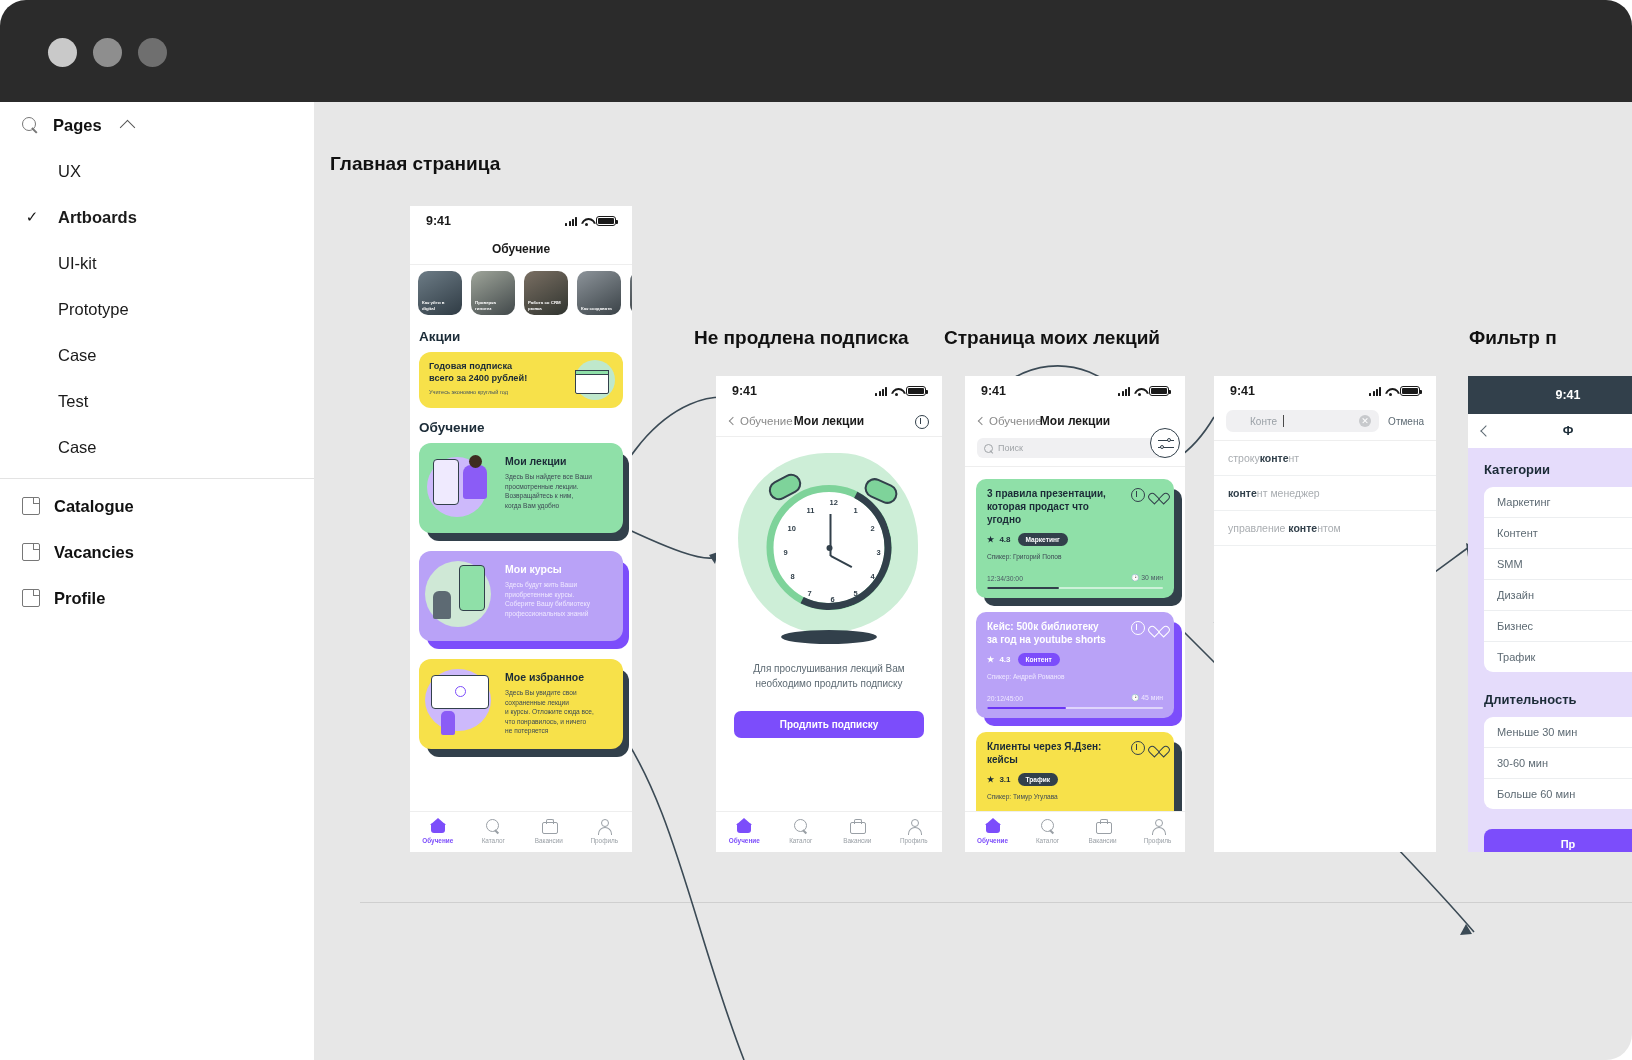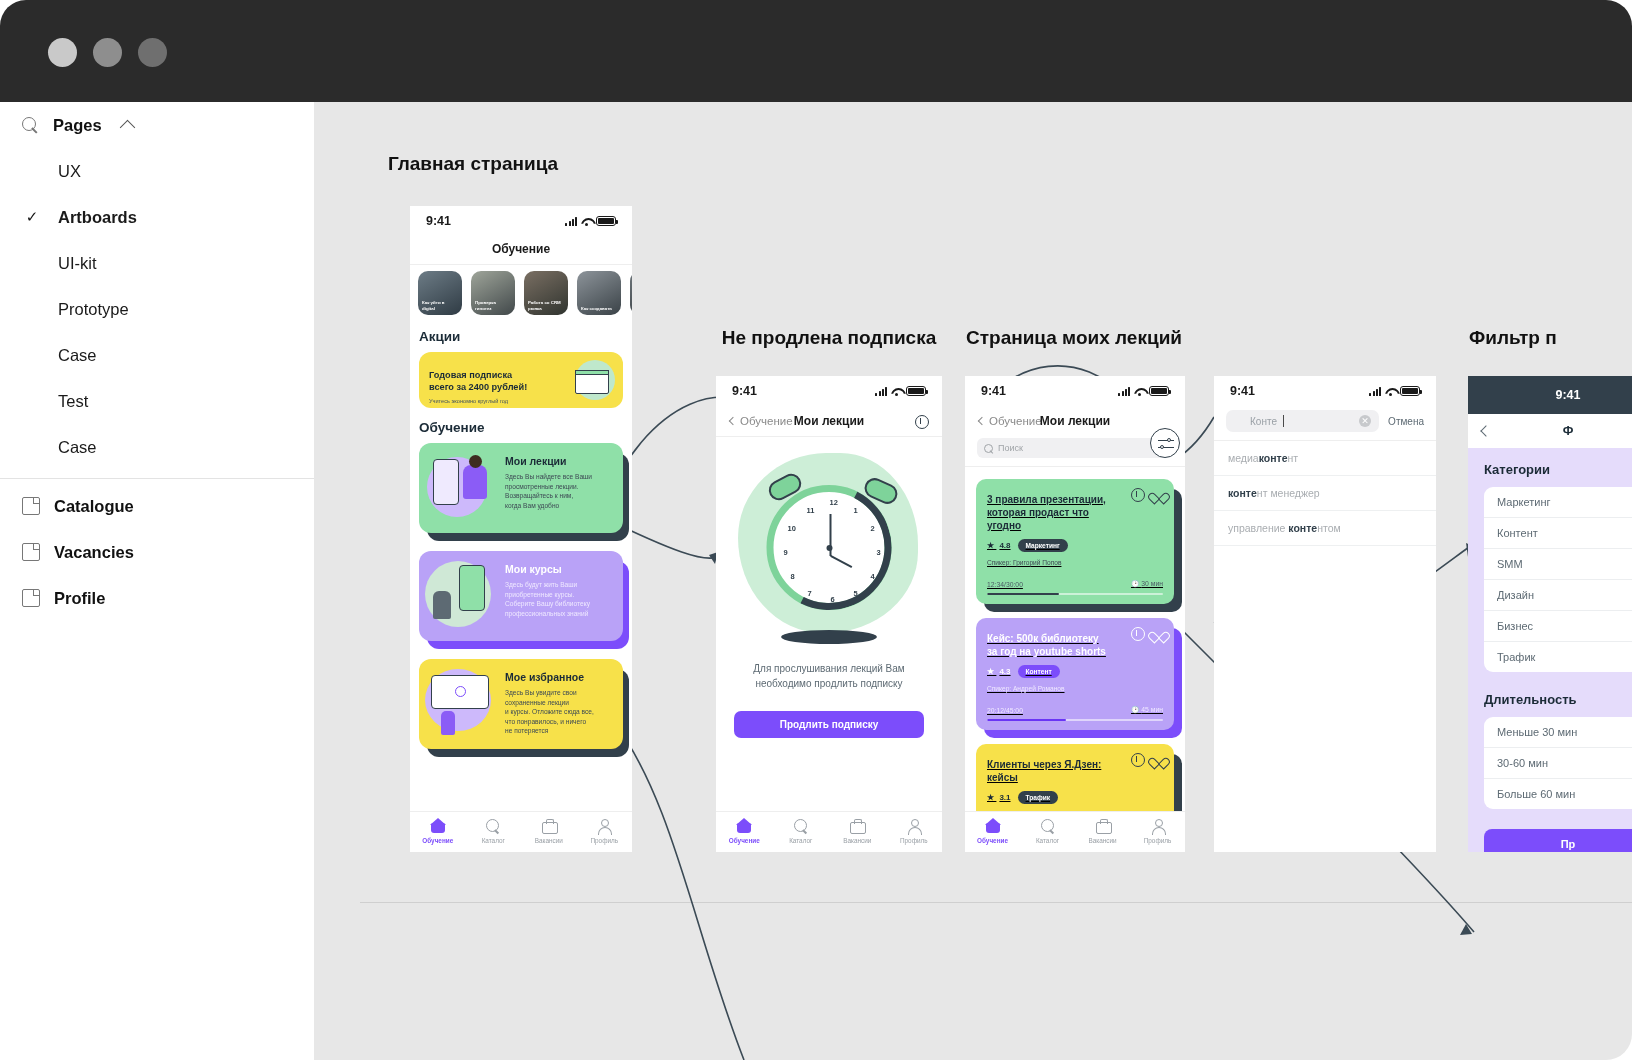--- a/index.html
+++ b/index.html
@@ -71,21 +71,21 @@
   .canvas {
     position: absolute; left: 314px; top: 102px; width: 1318px; height: 958px;
     background: #e7e7e7;
     overflow: hidden;
   }
   .hrule { position: absolute; left: 46px; top: 800px; width: 1280px; height: 1px; background: #cfcfcf; }
 
   
   .board-title {
     position: absolute; font-size: 19px; font-weight: 700; color: #111;
-    text-align: center; line-height: 1.28; white-space: pre-line;
+    text-align: left; line-height: 1.28; white-space: pre-line;
   }
 
   
   .phone {
     position: absolute; background: #fff; overflow: hidden;
     font-family: "Liberation Sans", sans-serif;
   }
   .status {
     display: flex; align-items: center; justify-content: space-between;
     padding: 0 16px; height: 30px;
@@ -115,21 +115,21 @@
   .navbar .dl { margin-left:auto; }
 
   .seg-title { text-align:center; font-size:12px; font-weight:700; color:#1a1a1a; padding:6px 0 8px; }
 
   .thumbrow { display:flex; gap:9px; padding: 6px 0 2px 8px; }
   .thumb { width: 44px; height: 44px; border-radius: 10px; flex: none; position: relative; overflow:hidden; }
   .thumb .cap { position:absolute; left:4px; bottom:4px; right:4px; font-size:4.4px; font-weight:700; color:#fff; line-height:1.25; }
 
   .sec-h { font-size: 13.5px; font-weight: 700; color: #1b2b37; padding: 12px 0 8px 9px; }
 
-  .promo { margin: 0 9px; border-radius: 12px; background:#f7e14a; height: 56px; position: relative; overflow:hidden; padding: 18px 10px; }
+  .promo { margin: 0 9px; border-radius: 12px; background:#f7e14a; height: 56px; position: relative; overflow:hidden; padding: 9px 10px; }
   .promo .p1 { font-size: 9.2px; font-weight: 700; color:#1b2b37; line-height:1.28; }
   .promo .p2 { font-size: 5.6px; color:#44545f; margin-top: 4px; }
   .promo .art { position:absolute; right:6px; top:6px; width:52px; height:44px; }
 
   
   .edu { margin: 0 9px 18px 9px; position: relative; }
   .edu .shadow { position:absolute; left:8px; top:10px; right:-6px; bottom:-8px; border-radius: 12px; background:#32404b; }
   .edu.c2 .shadow { background:#7c4dfb; }
   .edu.c3 .shadow { background:#32404b; }
   .edu .body { position: relative; border-radius: 12px; height: 90px; display:flex; overflow:hidden; }
@@ -184,21 +184,21 @@
   .searchbox .s-ico { width:9px;height:9px;position:relative; }
   .searchbox .s-ico::before { content:""; position:absolute; left:0;top:0;width:7px;height:7px;border:1.2px solid #a0a4a8;border-radius:50%; }
   .searchbox .s-ico::after { content:""; position:absolute; left:6px;top:6px;width:3.5px;height:1.2px;background:#a0a4a8;transform:rotate(45deg);transform-origin:left center; }
   .searchbox .ph { font-size:9px; color:#a0a4a8; }
 
   .lcard { margin: 0 11px 14px; position:relative; }
   .lcard .sh { position:absolute; left:8px; top:10px; right:-8px; bottom:-8px; border-radius:10px; }
   .lcard.g .sh { background:#32404b; }
   .lcard.p .sh { background:#7c4dfb; }
   .lcard.y .sh { background:#32404b; }
-  .lcard .bd { position:relative; border-radius:10px; padding: 14px 11px 9px; text-decoration: underline; }
+  .lcard .bd { position:relative; border-radius:10px; padding: 8px 11px 9px; }
   .lcard.g .bd { background:#8fe0a8; }
   .lcard.p .bd { background:#b9a2f7; }
   .lcard.y .bd { background:#f7e14a; }
   .lcard .lt { font-size:10px; font-weight:700; color:#1b2b37; line-height:1.3; padding-right: 40px; }
   .lcard.p .lt { color:#fff; }
   .lcard .meta { display:flex; align-items:center; gap:7px; margin-top:7px; }
   .lcard .rate { font-size:8px; color:#1b2b37; display:flex; align-items:center; gap:3px; font-weight:700; }
   .lcard.p .rate { color:#fff; }
   .lcard .chip { font-size:6.6px; font-weight:700; color:#fff; background:#32404b; border-radius:9px; padding:3px 8px; }
   .lcard.p .chip { background:#7c4dfb; }
@@ -711,21 +711,21 @@
           <span class="val">Конте</span>
           <span class="caret"></span>
           <span class="clearx">✕</span>
         </div>
         <span class="cancel">Отмена</span>
       </div>
       <div style="border-top:1px solid #eee"></div>
 
       <div>
         <div class="sugg">
-          <span>медиа</span><b>конте</b><span>нт</span>
+          <span>строку</span><b>конте</b><span>нт</span>
         </div>
         <div class="sugg">
           <span></span><b>конте</b><span>нт менеджер</span>
         </div>
         <div class="sugg">
           <span>управление </span><b>конте</b><span>нтом</span>
         </div>
       </div>
     </div>
 

